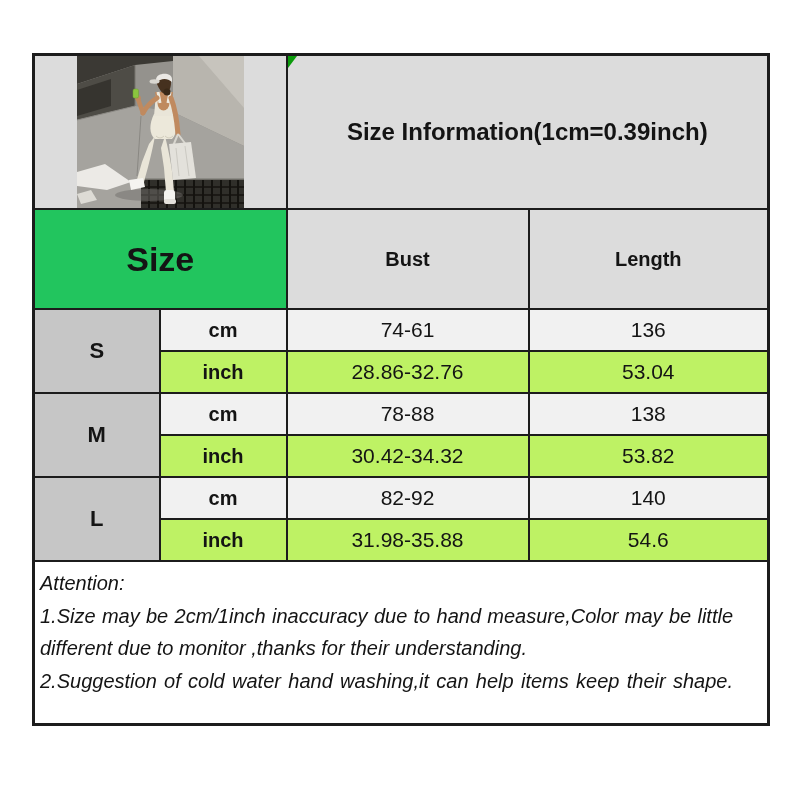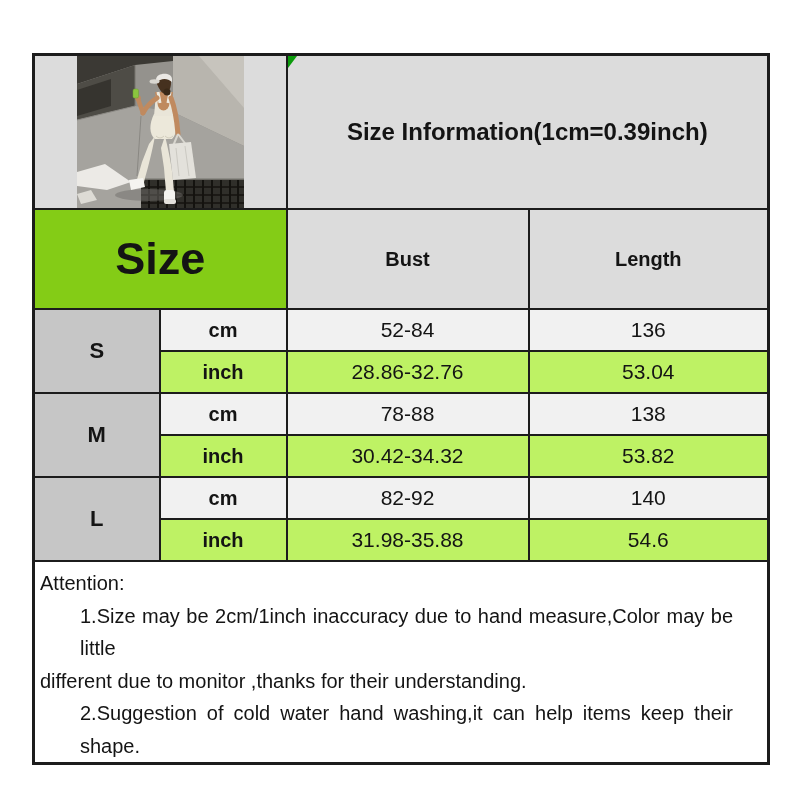--- a/index.html
+++ b/index.html
@@ -15,34 +15,34 @@
     border:3px solid #1c1c1c;
   }
   td{border:2px solid #1c1c1c;text-align:center;vertical-align:middle;padding:0;overflow:hidden;}
   
   .photo-cell{height:152px;background:#dcdcdc;vertical-align:bottom;}
   .photo-cell svg{display:block;margin:0 auto;}
   .title-cell{background:#dcdcdc;position:relative;font-weight:bold;font-size:24px;letter-spacing:0;}
   .corner-tri{position:absolute;left:0;top:0;width:0;height:0;
     border-top:12px solid #0b9b0b;border-right:9px solid transparent;}
   
-  .size-head{height:98px;background:#84cc16;font-weight:bold;font-size:45px;}
+  .size-head{height:98px;background:#22c55e;font-weight:bold;font-size:34px;}
   .col-head{background:#dcdcdc;font-weight:bold;font-size:20px;}
   
   .r-cm td,.r-inch td{height:40px;}
   .size-label{background:#c6c6c6;font-weight:bold;font-size:22px;}
   .unit{font-weight:bold;font-size:20px;}
   .val{font-size:21px;}
   .r-cm .unit,.r-cm .val{background:#f1f1f1;margin-top:43px;}
   .r-inch .unit,.r-inch .val{background:#bef264;}
   
   .attention-cell{height:156px;background:#ffffff;vertical-align:top;text-align:left;
     padding:5px 34px 0 5px;font-size:20px;line-height:32.5px;}
-  .att-line{white-space:normal;}
-  .stretch{text-align:justify;text-align-last:justify;margin-left:40px;}
+  .att-line{white-space:normal;font-style:italic;}
+  .stretch{text-align:justify;text-align-last:justify;}
 </style>
 </head>
 <body>
 
 <div class="sheet">
   <table class="size-table">
     <colgroup>
       <col style="width:126px">
         <col style="width:127px">
         <col style="width:242px">
@@ -125,21 +125,21 @@
 
     <tr>
       <td class="size-head" colspan="2">Size</td>
       <td class="col-head">Bust</td>
       <td class="col-head">Length</td>
     </tr>
 
     <tr class="r-cm">
       <td class="size-label" rowspan="2">S</td>
       <td class="unit">cm</td>
-      <td class="val">52-84</td>
+      <td class="val">74-61</td>
       <td class="val">136</td>
     </tr>
     <tr class="r-inch">
       <td class="unit">inch</td>
       <td class="val">28.86-32.76</td>
       <td class="val">53.04</td>
     </tr>
 
     <tr class="r-cm">
       <td class="size-label" rowspan="2">M</td>

